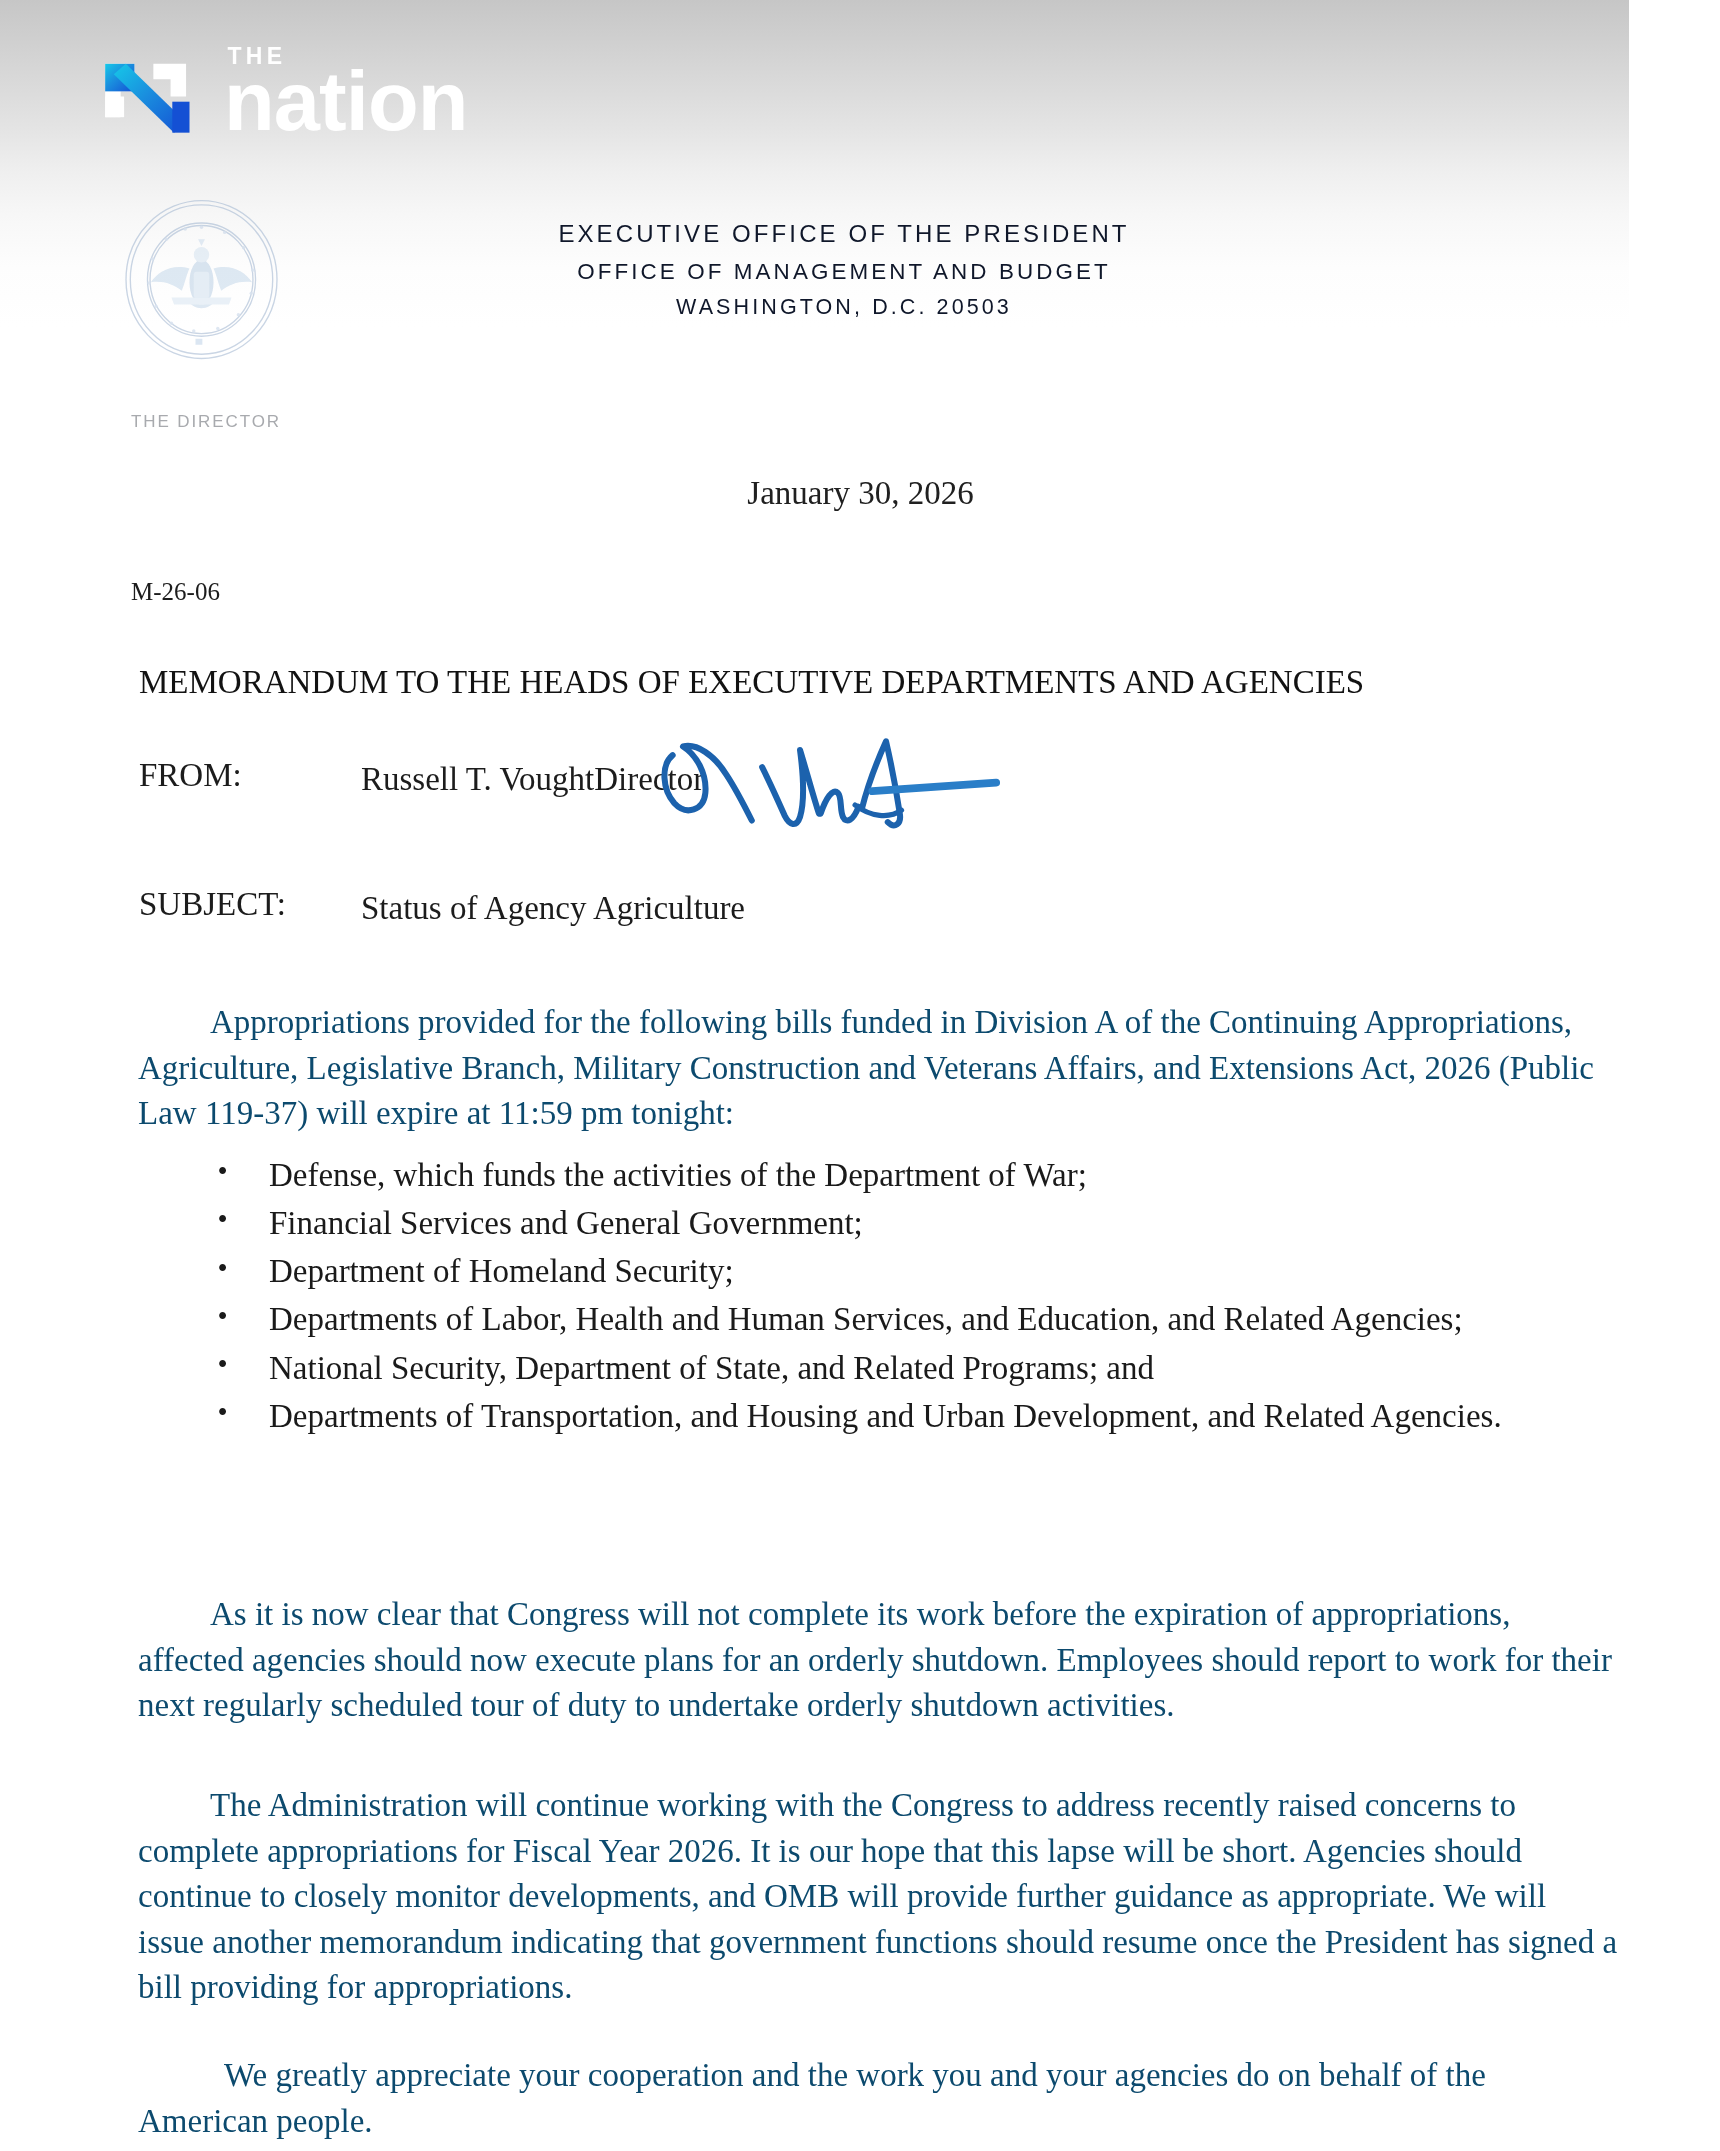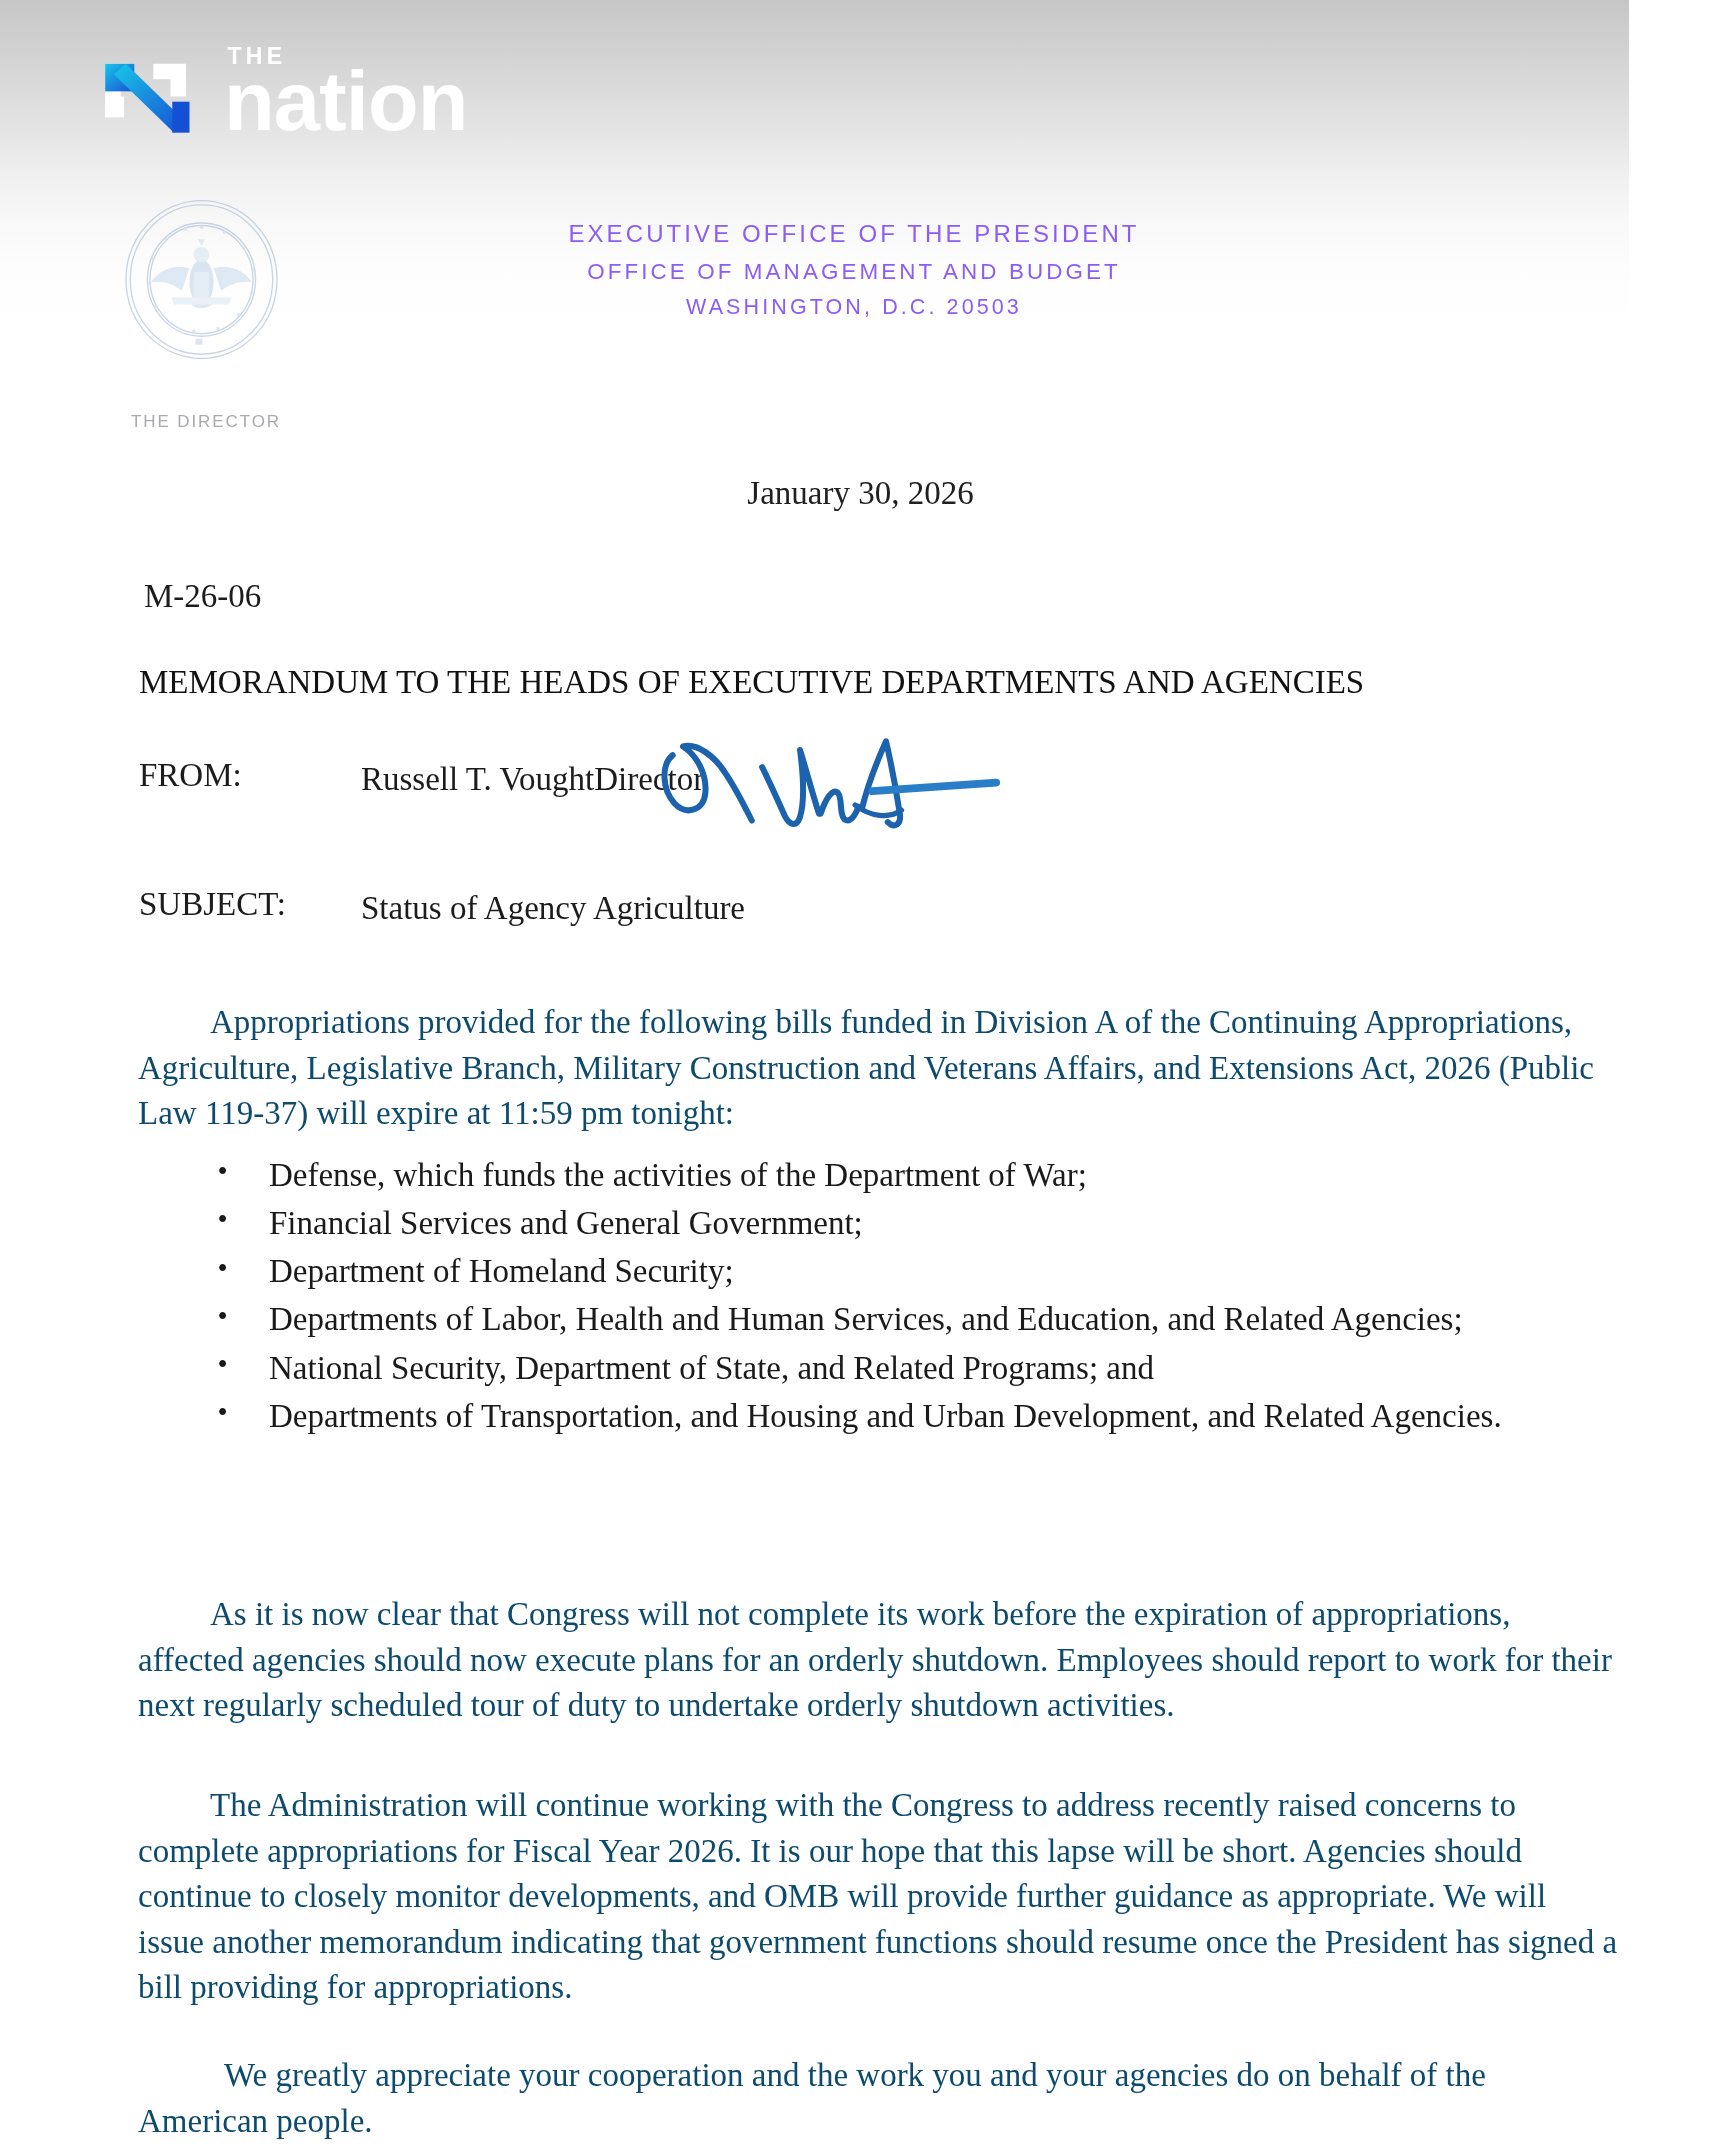--- a/index.html
+++ b/index.html
@@ -78,26 +78,26 @@
   #seal {
     position: absolute;
     left: 120px;
     top: 196px;
     width: 163px;
     height: 168px;
     opacity: 0.55;
   }
   #letterhead {
     position: absolute;
-    left: 368px;
+    left: 358px;
     top: 215px;
     width: 972px;
     text-align: center;
     font-family: "Liberation Sans", "DejaVu Sans", sans-serif;
-    color: #8b5cf6;
+    color: #0f172a;
   }
   .lh-line {
     letter-spacing: 3.1px;
     line-height: 1.62;
     white-space: nowrap;
   }
   #lh-1 { font-size: 24px; }
   #lh-2 { font-size: 22.4px; }
   #lh-3 { font-size: 21.5px; }
   #director-label {
@@ -122,23 +122,23 @@
     position: absolute;
     left: 0;
     top: 475px;
     width: 1721px;
     text-align: center;
     font-size: 33px;
     color: #202020;
   }
   #memo-number {
     position: absolute;
-    left: 144px;
+    left: 131px;
     top: 578px;
-    font-size: 33px;
+    font-size: 25px;
     color: #1c1c1c;
   }
   #memo-heading {
     position: absolute;
     left: 139px;
     top: 664px;
     font-size: 33px;
     font-weight: 400;
     color: #121212;
     white-space: nowrap;

